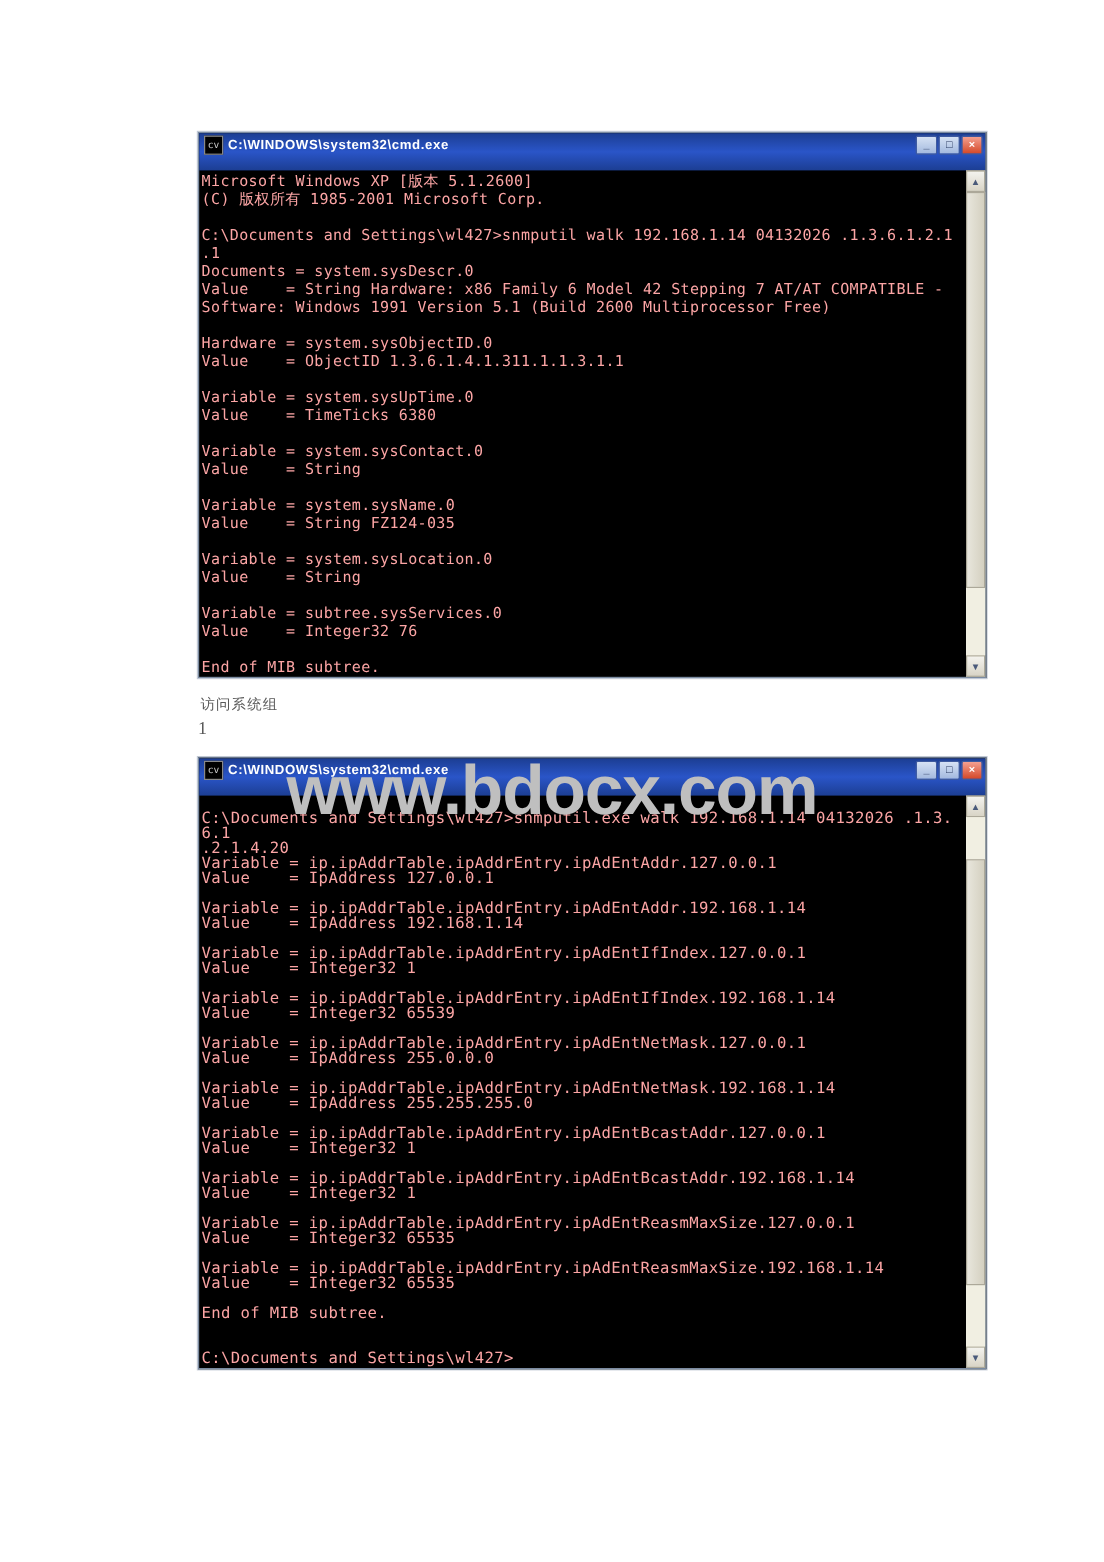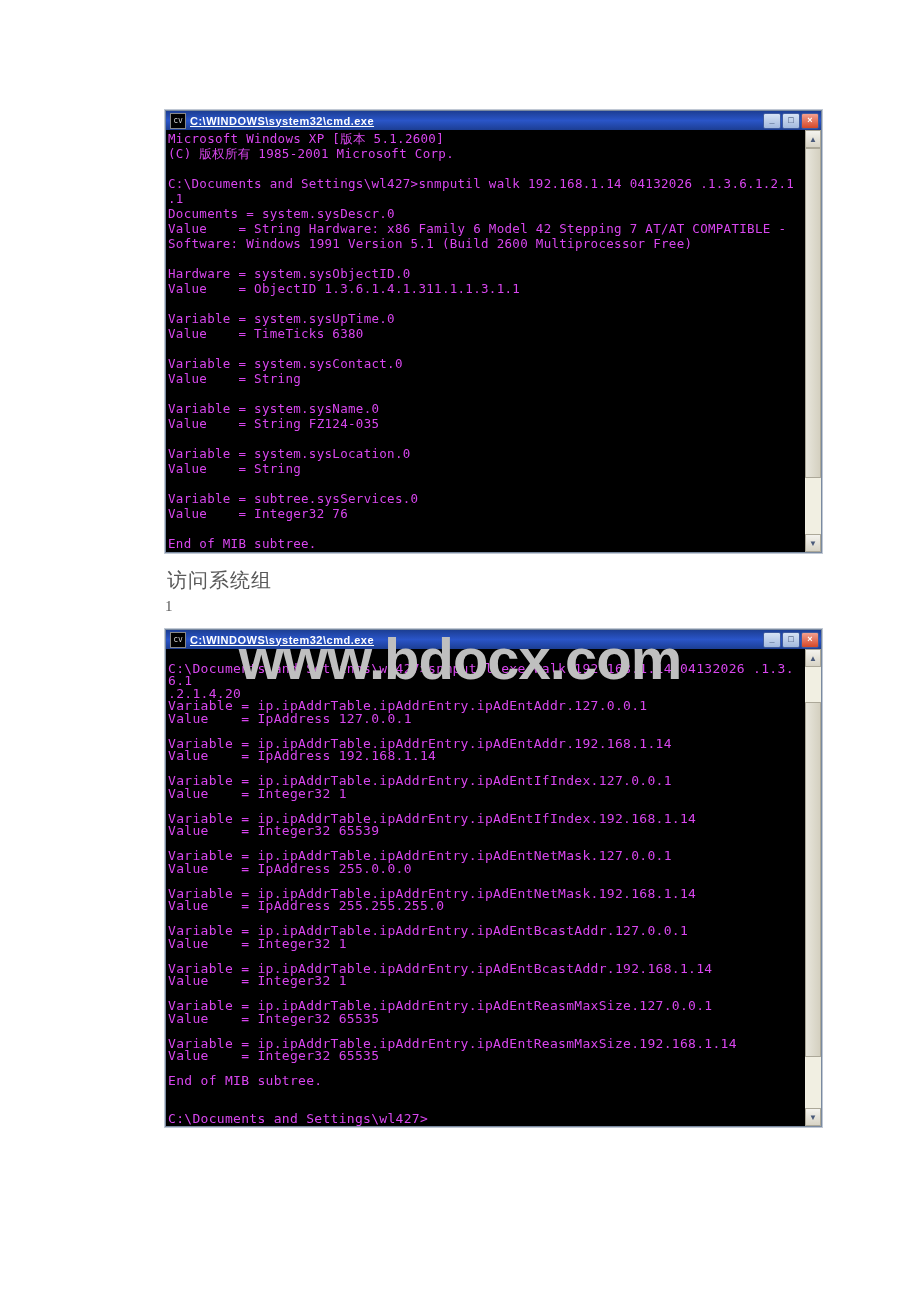--- a/index.html
+++ b/index.html
@@ -31,21 +31,21 @@
     width: 655px;
     background: #000000;
     border: 1px solid #7a8aa0;
     box-shadow: 0 0 0 1px #c0c8d4;
   }
   .titlebar {
     height: 19px;
     background: linear-gradient(to bottom, #1c3e93 0%, #2a55c8 50%, #1c3e93 100%);
     display: flex;
     align-items: center;
-    padding: 0 2px 0 4px;
+    padding: 0 2px 12px 4px;
     gap: 4px;
   }
   .titlebar .cmd-icon {
     width: 14px;
     height: 14px;
     background: #000;
     border: 1px solid #888;
     font-size: 8px;
     color: #ccc;
     display: flex;
@@ -53,21 +53,20 @@
     justify-content: center;
     font-family: monospace;
   }
   .titlebar .title {
     color: #ffffff;
     font-family: "Microsoft Sans Serif", Tahoma, sans-serif;
     font-size: 11px;
     font-weight: bold;
     letter-spacing: 0.5px;
     flex: 1;
-    text-decoration: underline;
   }
   .win-buttons {
     display: flex;
     gap: 1px;
   }
   .win-btn {
     width: 16px;
     height: 14px;
     background: linear-gradient(to bottom, #d6e2f4, #a3b9de);
     border: 1px solid #3e5a9e;
@@ -92,21 +91,21 @@
     flex: 1;
     padding: 1px 2px;
     font-family: "Fixedsys", "Consolas", monospace;
     font-size: 12.5px;
     line-height: 15px;
     color: #c0c0c0;
     white-space: pre-wrap;
     word-break: break-all;
     letter-spacing: 0.3px;
   }
-  .console-text .hi { color: #d946ef; text-align: center; }
+  .console-text .hi { color: #fca5a5; text-align: center; }
   .scrollbar {
     width: 16px;
     background: #ece9d8;
     display: flex;
     flex-direction: column;
   }
   .sb-btn {
     height: 16px;
     background: linear-gradient(to bottom, #f4f3ee, #d8d4c6);
     border: 1px solid #aca899;
@@ -121,21 +120,21 @@
     background: #f1efe2;
     position: relative;
   }
   .sb-thumb {
     position: absolute;
     left: 0; right: 0;
     background: linear-gradient(to right, #e8e6dc, #d4d0c0);
     border: 1px solid #aca899;
   }
   .caption {
-    font-size: 20px;
+    font-size: 12px;
     color: #595959;
     margin: 14px 0 4px 2px;
     letter-spacing: 1px;
   }
   .numline {
     font-size: 15px;
     color: #595959;
     margin: 4px 0 14px 0;
     font-family: "Times New Roman", serif;
   }

